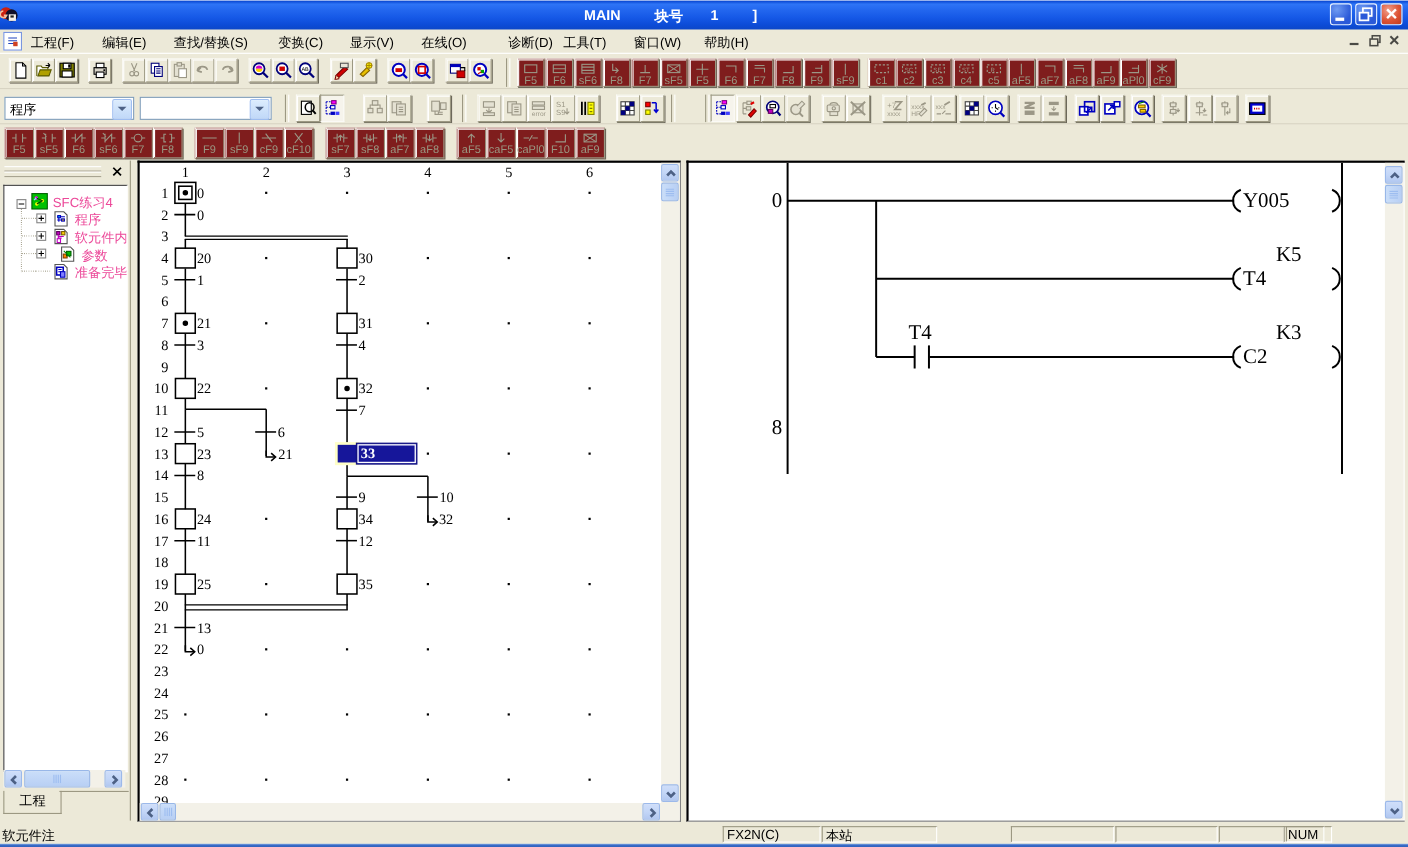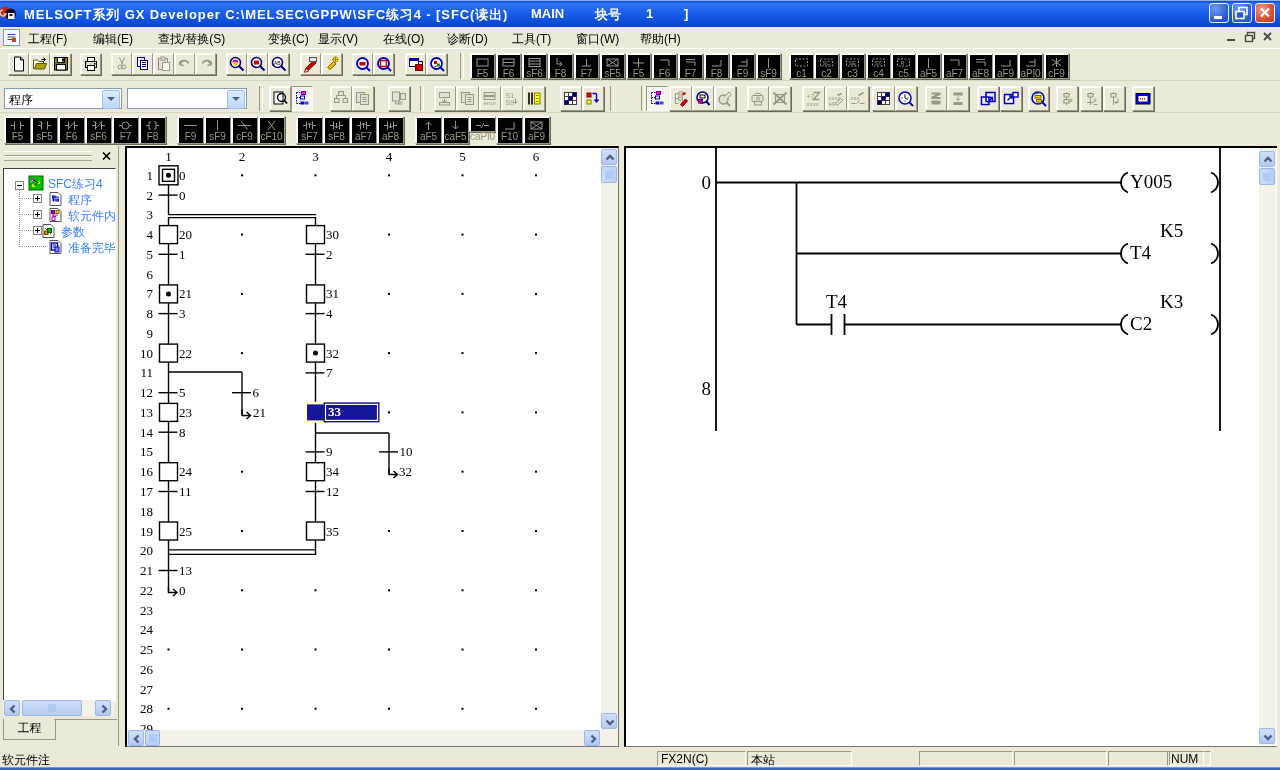--- a/index.html
+++ b/index.html
@@ -17,33 +17,33 @@
 #mdiicon{position:absolute;left:3px;top:2px;width:15px;height:15px;background:#fff;border:1px solid #7a96df}
 .mdibtn{position:absolute;top:2px;width:16px;height:15px;color:#3a3a38;font-size:10px;text-align:center;line-height:14px}
 
 .tbar{left:0;width:1280px;background:#ECE9D8}
 #tb1{top:48px;height:32px;border-top:1px solid #fff}
 #tb2{top:80px;height:32px;border-top:1px solid #d8d4c3}
 #tb3{top:112px;height:33px;border-top:1px solid #d8d4c3}
 .tbtn{position:absolute;background:#ECE9D8;border:1px solid #ECE9D8;border-top-color:#fbfaf6;border-left-color:#fbfaf6;border-right-color:#9c9882;border-bottom-color:#9c9882;box-shadow:1px 1px 0 #6c685a,inset 1px 1px 0 #fff;box-sizing:border-box}
 .tbtn svg{position:absolute;left:50%;top:50%;transform:translate(-50%,-50%)}
 .tsep{position:absolute;width:2px;border-left:1px solid #9c9882;border-right:1px solid #fff}
-.fbtn{position:absolute;background:#000000;border:1px solid #ECE9D8;border-top-color:#fbfaf6;border-left-color:#fbfaf6;border-right-color:#9c9882;border-bottom-color:#9c9882;box-shadow:1px 1px 0 #6c685a,inset 1px 1px 0 #fff;box-sizing:border-box;color:#9a9681;text-align:center;font-size:10px}
+.fbtn{position:absolute;background:#7f1d1d;border:1px solid #ECE9D8;border-top-color:#fbfaf6;border-left-color:#fbfaf6;border-right-color:#9c9882;border-bottom-color:#9c9882;box-shadow:1px 1px 0 #6c685a,inset 1px 1px 0 #fff;box-sizing:border-box;color:#9a9681;text-align:center;font-size:10px}
 .fbtn .sym{display:block;height:13px;margin-top:2px}
 .fbtn .lbl{display:block;height:11px;line-height:10px;font-family:"Liberation Sans",sans-serif}
 .combo{position:absolute;top:7px;height:21px;background:#fff;border:1px solid #7f9db9;box-sizing:border-box;font-size:12px}
 .combo .ar{position:absolute;right:1px;top:1px;width:16px;height:17px;background:linear-gradient(180deg,#dcecfd,#c0d8f8);border:1px solid #9ebdf0;border-radius:2px}
 .combo .ar:after{content:"";position:absolute;left:4px;top:6px;border:4px solid transparent;border-top-color:#4d6185}
 .combo .ctext{position:absolute;left:4px;top:3px}
 
 #dock{left:0;top:146px;width:118px;height:600px;background:#ECE9D8;border-right:1px solid #9c9882}
 #dock .grip{position:absolute;left:4px;width:88px;height:3px;border-top:1px solid #fff;border-bottom:1px solid #a8a491}
 #dock .xbtn{position:absolute;left:100px;top:4px;width:13px;height:12px;font-size:9px;line-height:11px;text-align:center;color:#000;font-weight:bold}
 #tree{position:absolute;left:3px;top:22px;width:111px;height:532px;background:#fff;border:1px solid #888;border-top-color:#404040;border-left-color:#404040;border-right-color:#fff;border-bottom-color:#fff;font-size:12px;overflow:hidden}
-.trow{position:absolute;height:16px;white-space:nowrap;color:#3b82f6}
+.trow{position:absolute;height:16px;white-space:nowrap;color:#ec4899}
 #dock .hscroll{position:absolute;left:3px;top:554px;width:111px;height:16px}
 #tab{position:absolute;left:3px;top:573px;width:51px;height:20px;border:1px solid #9c9882;border-top:none;background:#ECE9D8;font-size:12px;text-align:center;line-height:19px}
 #tabline{position:absolute;left:54px;top:573px;width:63px;height:1px;background:#9c9882}
 
 #sfcpanel{left:125px;top:146px;width:494px;height:601px;background:#fff;border:2px solid #000;border-right:1px solid #777;border-bottom:1px solid #777;box-sizing:border-box}
 
 #ladpanel{left:624px;top:146px;width:653px;height:601px;background:#fff;border:2px solid #000;border-right:none;border-bottom:1px solid #777;box-sizing:border-box}
 
 .sbv{position:absolute;background:#f3f1e8}
 .sbh{position:absolute;background:#f3f1e8}
@@ -59,21 +59,20 @@
 <body>
 
 <div id="title" class="abs">
   <svg class="abs" style="left:0px;top:5px" width="17" height="17" viewBox="0 0 17 17">
       <circle cx="5.5" cy="7" r="5.5" fill="#cc2010"></circle>
       <circle cx="10.5" cy="9" r="5.5" fill="#10102a"></circle>
       <path d="M3 5 a3 3 0 1 0 3 4 h-2.5" stroke="#f0c0a0" fill="none" stroke-width="1.5"></path>
       <rect x="8" y="8" width="6.5" height="6" fill="#f5f0e8"></rect>
       <rect x="9.5" y="9" width="3" height="2" fill="#222"></rect>
     </svg>
-  <span class="tt" style="left:24px;letter-spacing:0.9px">MELSOFT系列 GX Developer C:\MELSEC\GPPW\SFC练习4 - [SFC(读出)</span>
   <span class="tt" style="left:531px">MAIN</span>
   <span class="tt" style="left:595px">块号</span>
   <span class="tt" style="left:646px">1</span>
   <span class="tt" style="left:684px">]</span>
   <div class="wbtn min"><svg width="18" height="18">
         <rect x="4" y="12" width="8" height="3" fill="#fff"></rect>
       </svg></div>
   <div class="wbtn max"><svg width="18" height="18">
         <rect x="6" y="3.5" width="8" height="7" fill="none" stroke="#fff" stroke-width="1.6"></rect>
         <rect x="3" y="7.5" width="8" height="7" fill="#2a59d8" stroke="#fff" stroke-width="1.6"></rect>
@@ -87,24 +86,24 @@
   <div id="mdiicon">
       <svg width="15" height="15" style="display:block">
         <rect x="2" y="2" width="11" height="11" fill="#fff"></rect>
         <path d="M3.5 4.5h8 M3.5 7h8 M3.5 9.5h5" stroke="#2244bb"></path>
         <rect x="8" y="8" width="4" height="4" fill="#d04020"></rect>
       </svg>
     </div>
   <span class="mi" style="left:28px">工程(F)</span>
   <span class="mi" style="left:93px">编辑(E)</span>
   <span class="mi" style="left:158px">查找/替换(S)</span>
-  <span class="mi" style="left:268px">变换(C)</span>
+  <span class="mi" style="left:253px">变换(C)</span>
   <span class="mi" style="left:318px">显示(V)</span>
   <span class="mi" style="left:383px">在线(O)</span>
-  <span class="mi" style="left:447px">诊断(D)</span>
+  <span class="mi" style="left:462px">诊断(D)</span>
   <span class="mi" style="left:512px">工具(T)</span>
   <span class="mi" style="left:576px">窗口(W)</span>
   <span class="mi" style="left:640px">帮助(H)</span>
   <div class="mdibtn" style="right:40px"><svg width="16" height="15">
         <rect x="3" y="10" width="8" height="2" fill="#4a4a45"></rect>
       </svg></div>
   <div class="mdibtn" style="right:22px"><svg width="16" height="15">
         <rect x="5.5" y="3.5" width="7" height="6" fill="none" stroke="#4a4a45" stroke-width="1.4"></rect>
         <rect x="3.5" y="6.5" width="7" height="6" fill="#ECE9D8" stroke="#4a4a45" stroke-width="1.4"></rect>
       </svg></div>
@@ -732,21 +731,21 @@
           <path d="M8.5 11 V3 m-3 3 l3 -3 3 3" stroke="#9b9786" fill="none"></path>
         </svg></span>
       <span class="lbl">aF5</span>
     </div>
 <div class="fbtn" style="left:442px;top:3px;width:27px;height:28px">
       <span class="sym"><svg width="17" height="13" viewBox="0 0 17 13">
           <path d="M8.5 2 v8 m-3 -3 l3 3 3 -3" stroke="#9b9786" fill="none"></path>
         </svg></span>
       <span class="lbl">caF5</span>
     </div>
-<div class="fbtn" style="left:469px;top:3px;width:27px;height:16px">
+<div class="fbtn" style="left:469px;top:3px;width:27px;height:28px">
       <span class="sym"><svg width="17" height="13" viewBox="0 0 17 13">
           <path d="M2 6.5 h5 m3 0 h5 M7 9 L10 4" stroke="#9b9786" fill="none"></path>
         </svg></span>
       <span class="lbl">caPl0</span>
     </div>
 <div class="fbtn" style="left:496px;top:3px;width:27px;height:28px">
       <span class="sym"><svg width="17" height="13" viewBox="0 0 17 13">
           <path d="M13 3 v7 h-9" fill="none" stroke="#9b9786"></path>
         </svg></span>
       <span class="lbl">F10</span>
@@ -807,21 +806,21 @@
           <rect x="4.5" y="3.5" width="3" height="3" fill="#c000c0" stroke="#600060"></rect>
           <rect x="9" y="3.5" width="3" height="3" fill="#ffd000" stroke="#806000"></rect>
           <path d="M6 6.5 v3 h3 m-3 -1.5 h5" stroke="#c000c0" fill="none"></path>
           <rect x="5" y="10" width="3" height="3.5" fill="#fff" stroke="#c000c0"></rect>
         </svg><span style="margin-left:5px">软元件内</span></div>
 <div style="position:absolute;left:29px;top:57px;width:9px;height:9px;border:1px solid #848484;background:#fff;box-sizing:border-box">
         <svg width="7" height="7" style="display:block" viewBox="0 0 7 7">
           <path d="M1 3.5h5 M3.5 1v5" stroke="#000" stroke-width="1"></path>
         </svg>
       </div>
-<div class="trow" style="left:36px;top:54px"><svg width="16" height="16" viewBox="0 0 16 16" style="vertical-align:-3px">
+<div class="trow" style="left:49px;top:54px"><svg width="16" height="16" viewBox="0 0 16 16" style="vertical-align:-3px">
           <path d="M3 1.5h8l3 3v10H3z" fill="#fff" stroke="#555"></path>
           <rect x="4.5" y="8" width="3.5" height="3.5" fill="#ff8000" stroke="#804000"></rect>
           <rect x="7.5" y="5.5" width="4" height="4" fill="#00c000" stroke="#006000"></rect>
           <path d="M5 5 l6 6" stroke="#008000"></path>
         </svg><span style="margin-left:5px">参数</span></div>
 <div class="trow" style="left:43px;top:70px"><svg width="16" height="16" viewBox="0 0 16 16" style="vertical-align:-3px">
           <path d="M3 1.5h8l3 3v10H3z" fill="#fff" stroke="#555"></path>
           <rect x="4.5" y="4" width="6" height="7" fill="#fff" stroke="#0000c0" stroke-width="1.4"></rect>
           <path d="M6 6h3 M6 8h3" stroke="#0000c0"></path>
           <rect x="8" y="8" width="4" height="5" fill="#8080ff" stroke="#0000c0"></rect>

